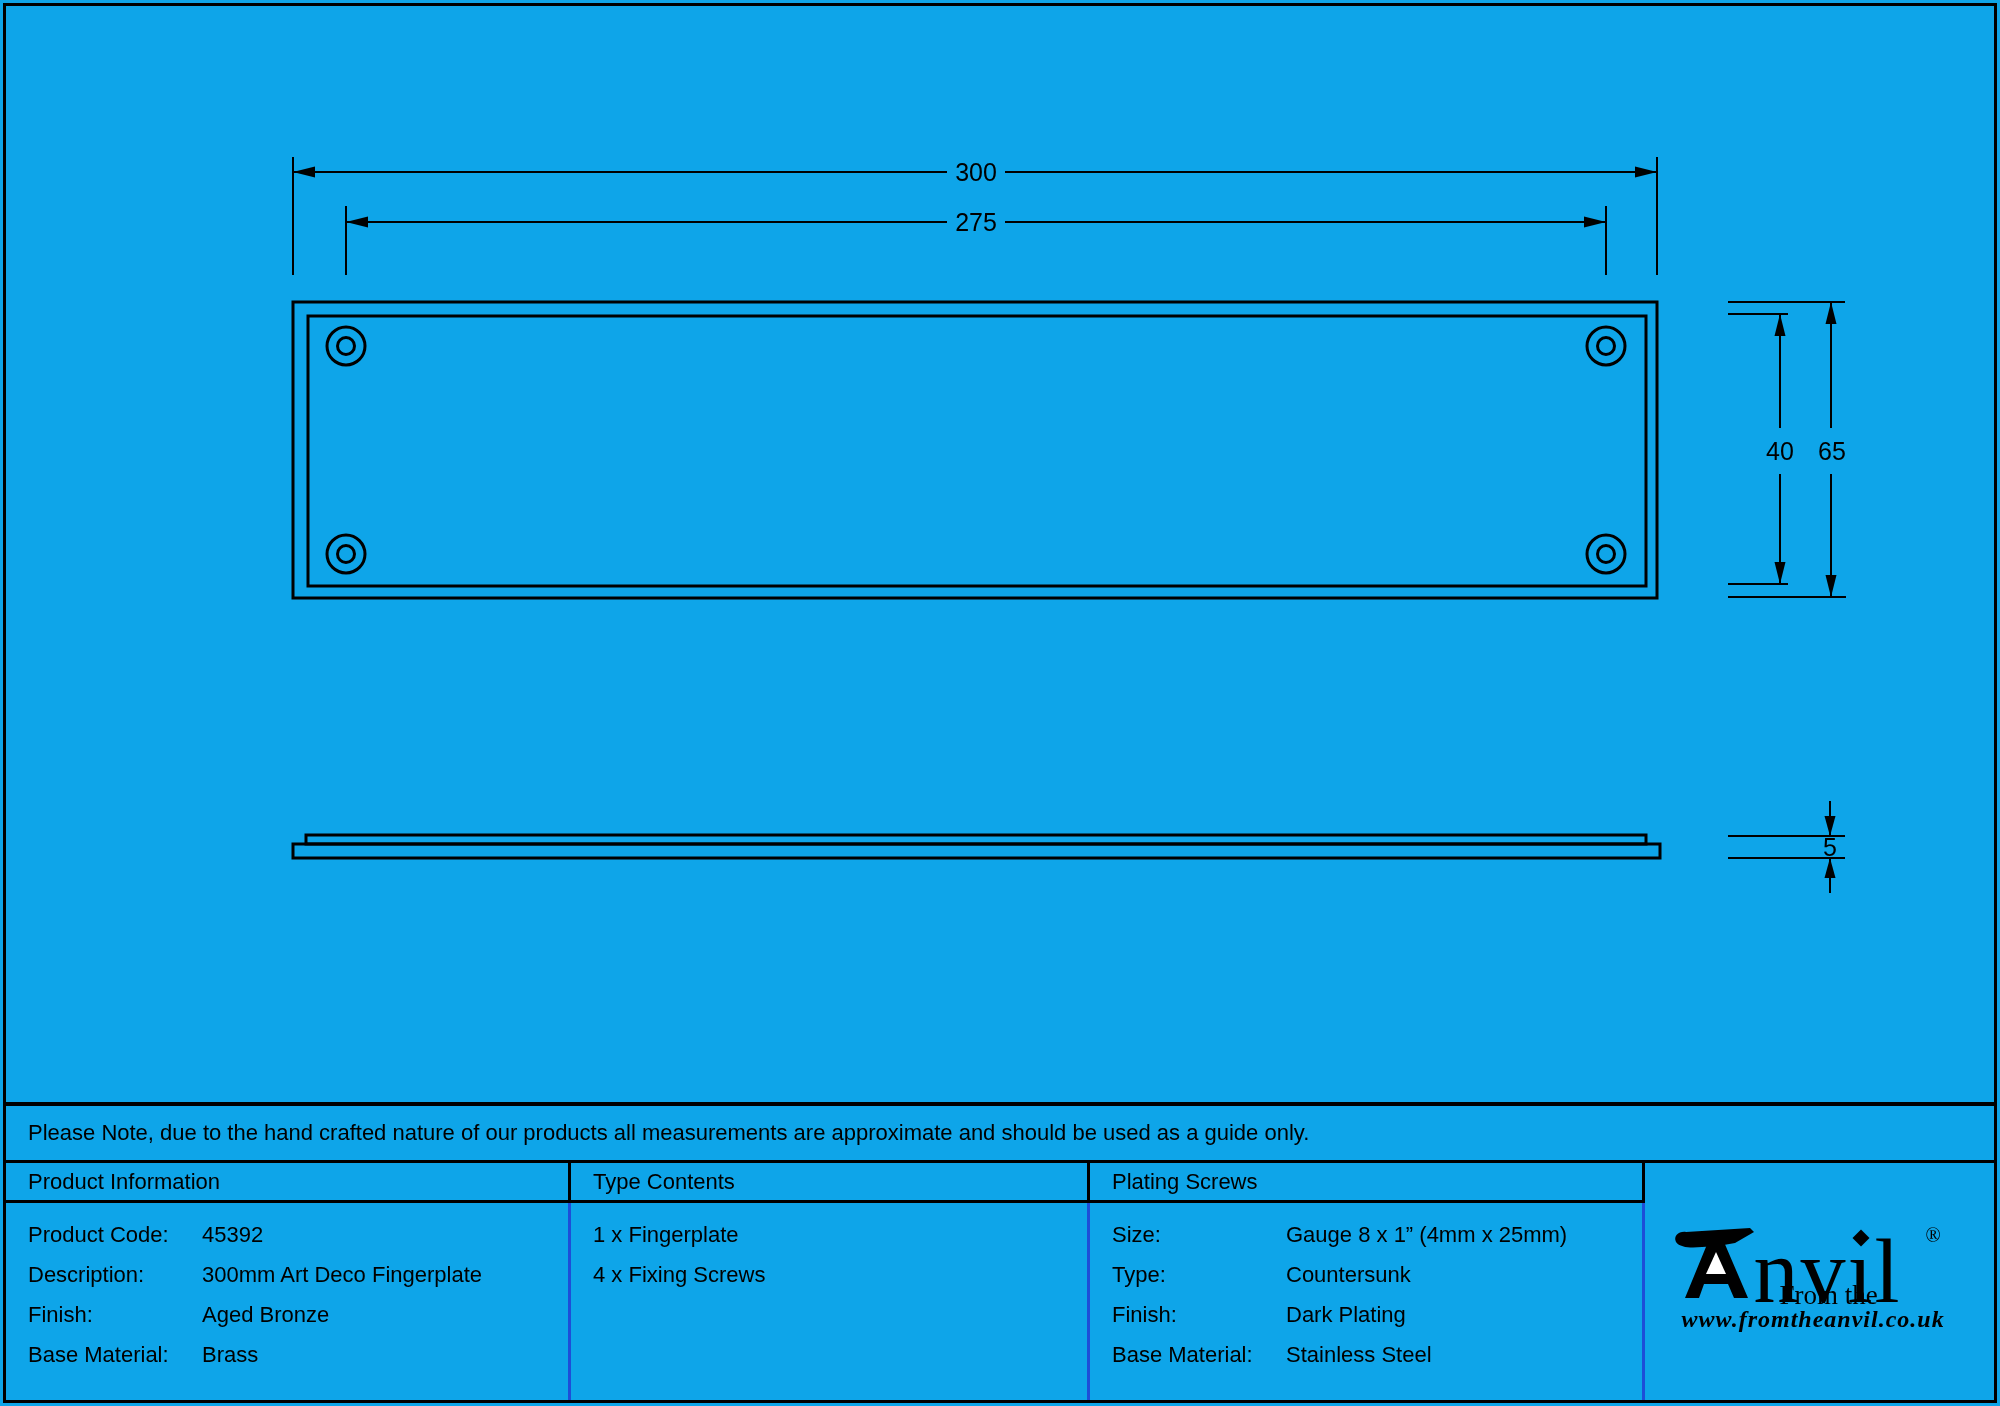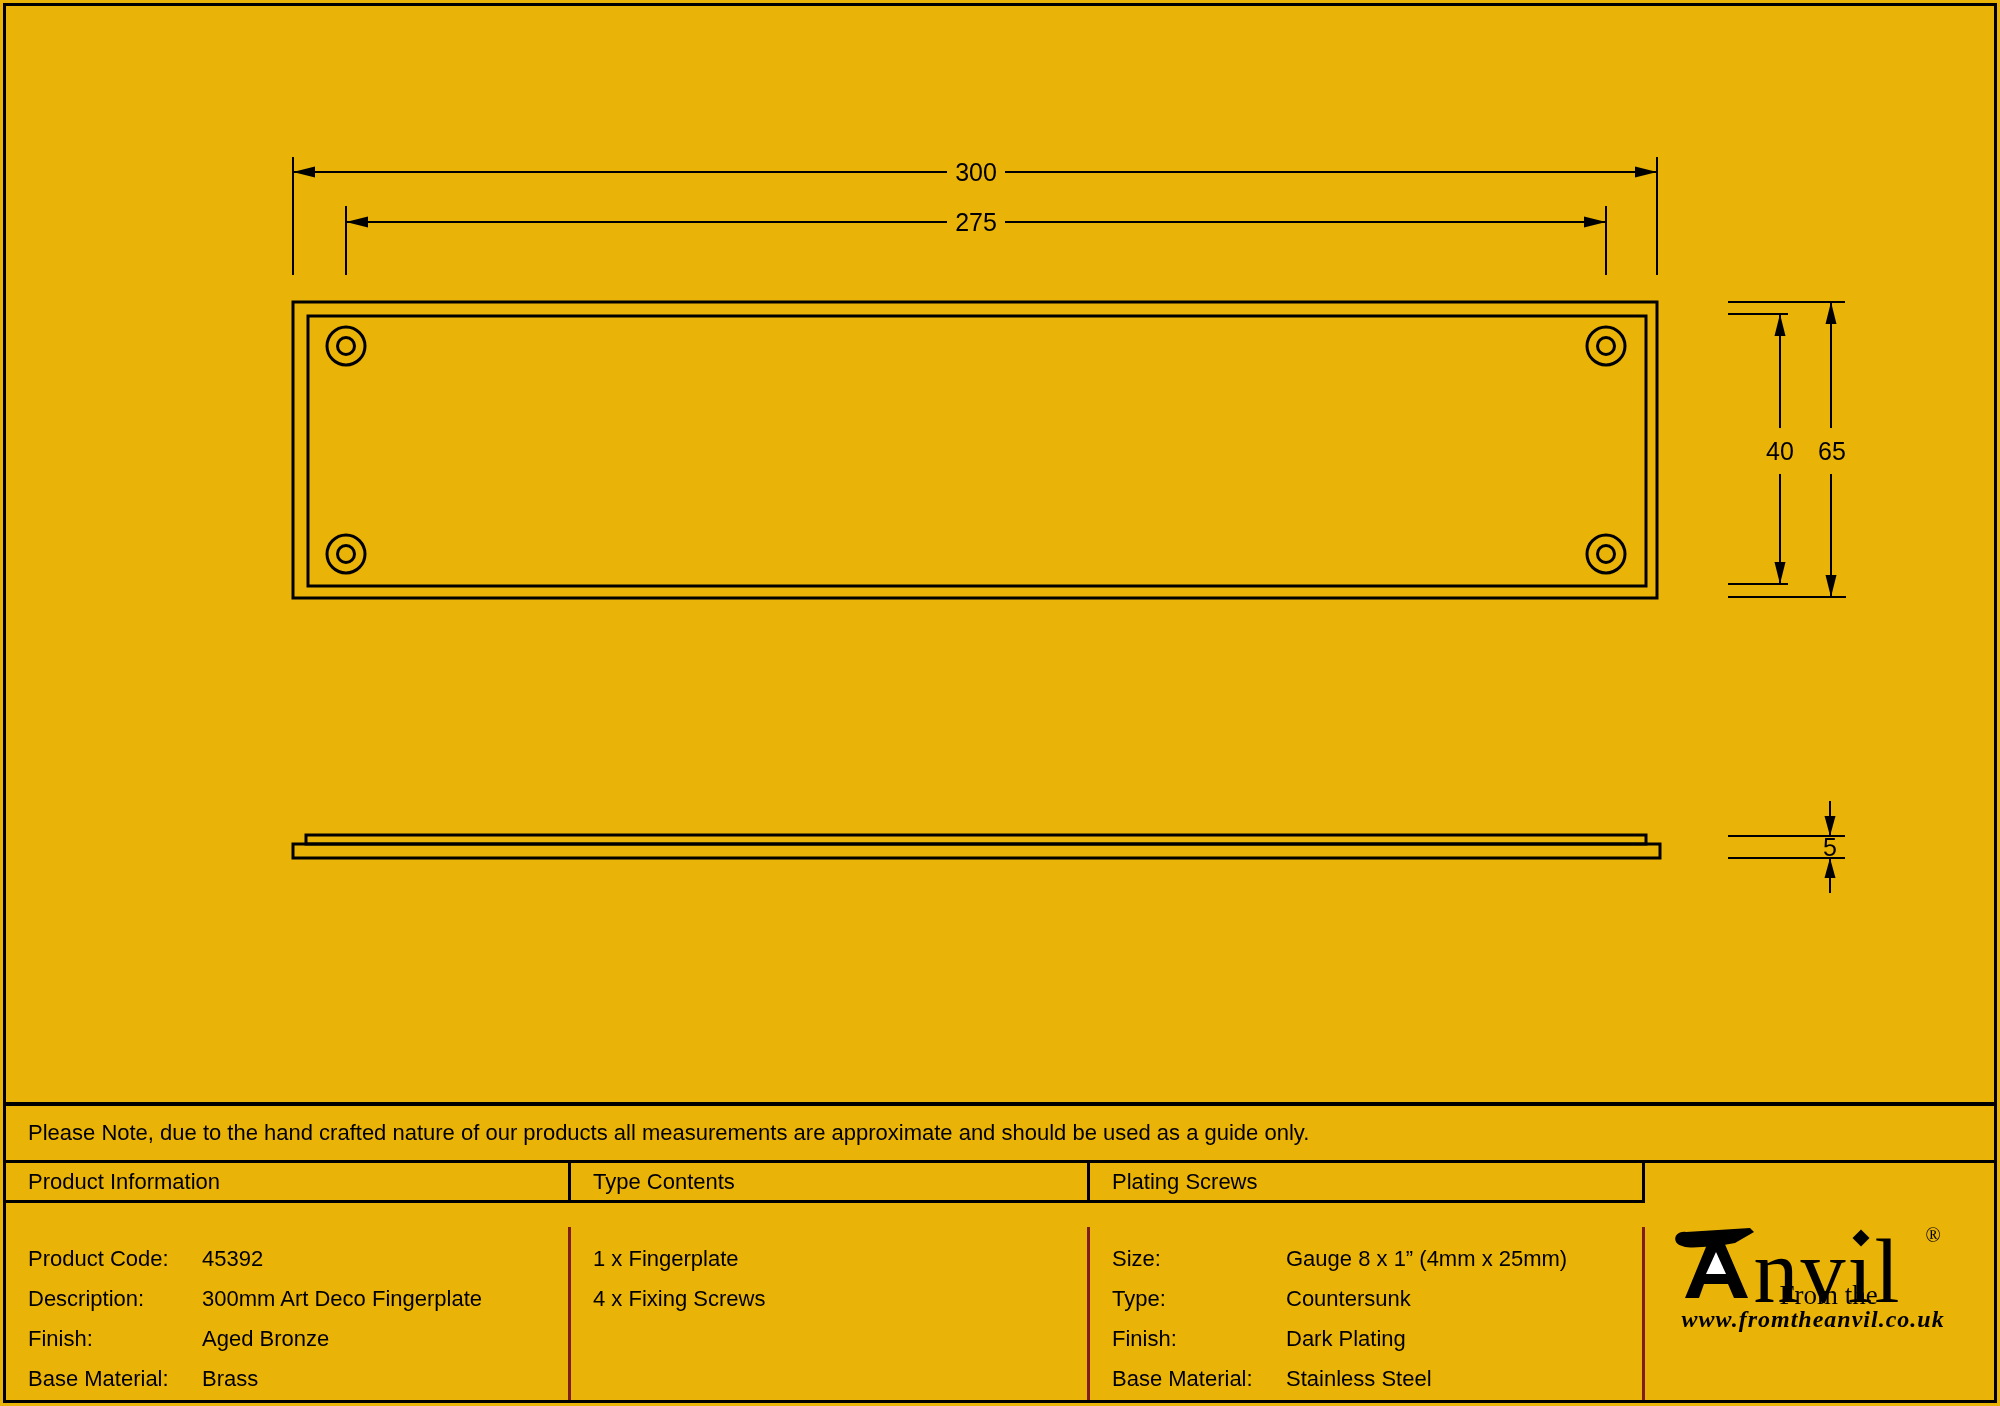--- a/index.html
+++ b/index.html
@@ -1,19 +1,19 @@
 <!DOCTYPE html>
 <html><head>
 <meta charset="utf-8">
 <style>
   html,body{margin:0;padding:0;background:#e8e8e8;}
   .sheet{
     position:relative;
     width:2000px;height:1406px;
-    background:#eab308;
+    background:#0ea5e9;
     font-family:"Liberation Sans","DejaVu Sans",sans-serif;
     color:#000;
     overflow:hidden;
   }
   .page-frame{position:absolute;inset:3px;border:3px solid #000;pointer-events:none;}
   .drawing-svg{position:absolute;left:0;top:0;}
 
   
   .note-row{
     position:absolute;left:6px;right:6px;top:1102px;height:54px;
@@ -27,23 +27,23 @@
     grid-template-columns:565px 519px 555px 1fr;
     grid-template-rows:40px 1fr;
   }
   .info-table>div{box-sizing:border-box;}
   .hcell{
     border-right:3px solid #000;border-bottom:3px solid #000;
     display:flex;align-items:center;padding-left:22px;
     font-size:22px;
   }
   .bcell{
-    border-right:3px solid #7f1d1d;
+    border-right:3px solid #1d4ed8;
     padding:12px 0 0 22px;
-    font-size:22px;line-height:40px;margin-top:24px;
+    font-size:22px;line-height:40px;
   }
   .kv-row{display:flex;}
   .kv-label{width:174px;flex:none;}
   .logo-cell{
     grid-column:4;grid-row:1/3;
     display:flex;align-items:center;justify-content:center;
   }
 
   
   .logo{position:relative;width:300px;height:116px;}

